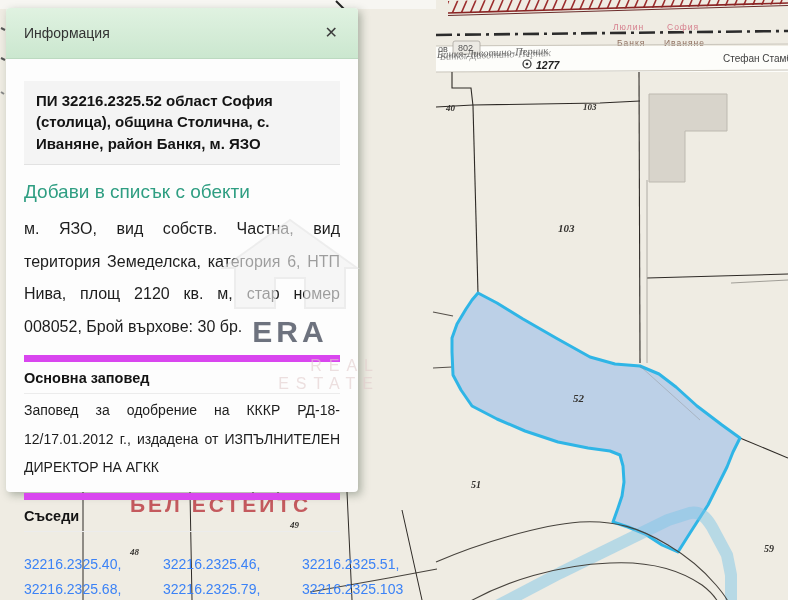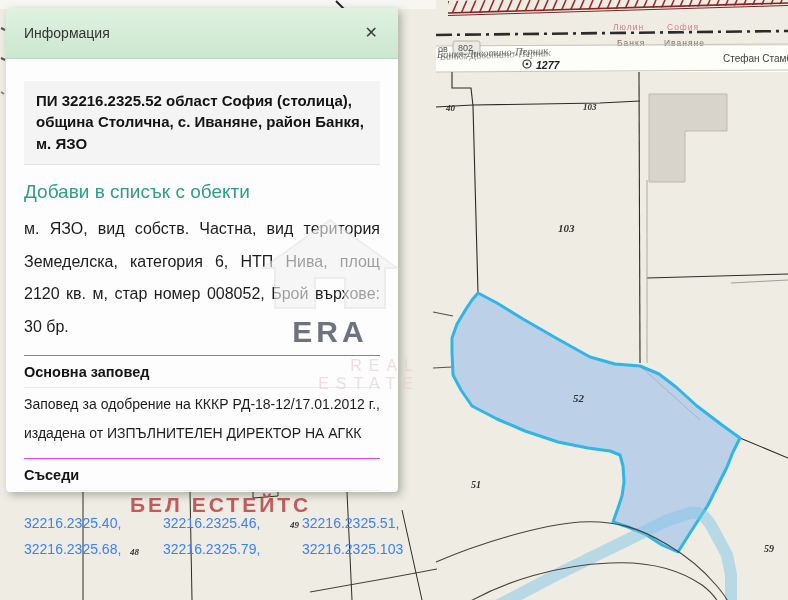--- a/index.html
+++ b/index.html
@@ -1,34 +1,34 @@
 <!DOCTYPE html>
 <html><head>
 <meta charset="utf-8">
 <style>
   html,body{margin:0;padding:0;}
   body{width:788px;height:600px;overflow:hidden;font-family:"Liberation Sans",sans-serif;}
   .stage{position:relative;width:788px;height:600px;background:#efece3;overflow:hidden;}
   .map-svg{position:absolute;left:0;top:0;}
 
   
-  .panel{position:absolute;left:6px;top:8px;width:392px;height:484px;background:#fdfdfd;
+  .panel{position:absolute;left:6px;top:8px;width:352px;height:484px;background:#fdfdfd;
          border-radius:4px;box-shadow:3px 3px 8px rgba(40,60,40,.35);z-index:5;}
   .panel-header{height:50px;background:linear-gradient(#e0f2e1,#cbe7cf);
          border-radius:4px 4px 0 0;display:flex;align-items:center;justify-content:space-between;
          padding:0 16px 0 18px;border-bottom:1px solid #bcd9c0;}
   .panel-header .hdr-title{font-size:14px;color:#333;}
   .close-btn{font-size:16px;color:#3c3c3c;cursor:pointer;line-height:1;padding:2px 4px;}
   .panel-body{padding:0 18px;position:relative;}
   .block-title{margin-top:22px;background:#f4f4f4;padding:9px 12px 10px;font-weight:bold;
          font-size:15px;line-height:1.42;color:#141414;border-bottom:1px solid #e2e2e2;}
   .add-link{display:inline-block;margin-top:16px;color:#2f9e82;font-size:19px;cursor:pointer;text-decoration:none;}
   .details-text{margin-top:10px;font-size:16px;color:#1d1d1d;text-align:justify;line-height:2.05;}
   .section-head{margin-top:11px;padding:8px 0 7px;font-size:14.5px;font-weight:bold;color:#141414;
-         border-top:1px solid #d946ef;border-bottom:1px solid #ececec;}
+         border-top:7px solid #d946ef;border-bottom:1px solid #ececec;}
   .order-text{margin-top:2px;font-size:14px;color:#1d1d1d;text-align:justify;line-height:2.05;}
   .neighbors{margin-top:20px;display:grid;grid-template-columns:139px 139px 1fr;
          font-size:14px;color:#3b82f6;line-height:1.8;}
   
   .era-wm{position:absolute;right:-22px;top:208px;width:180px;text-align:center;
           opacity:.6;pointer-events:none;z-index:6;}
   .era-wm .brand{font-size:30px;font-weight:bold;letter-spacing:4px;color:#0f172a;
           text-shadow:0 0 1px #e0e0e0;}
   .era-wm .sub{font-size:16px;letter-spacing:7px;color:#e2cccc;margin-top:8px;text-align:right;}
 </style>

